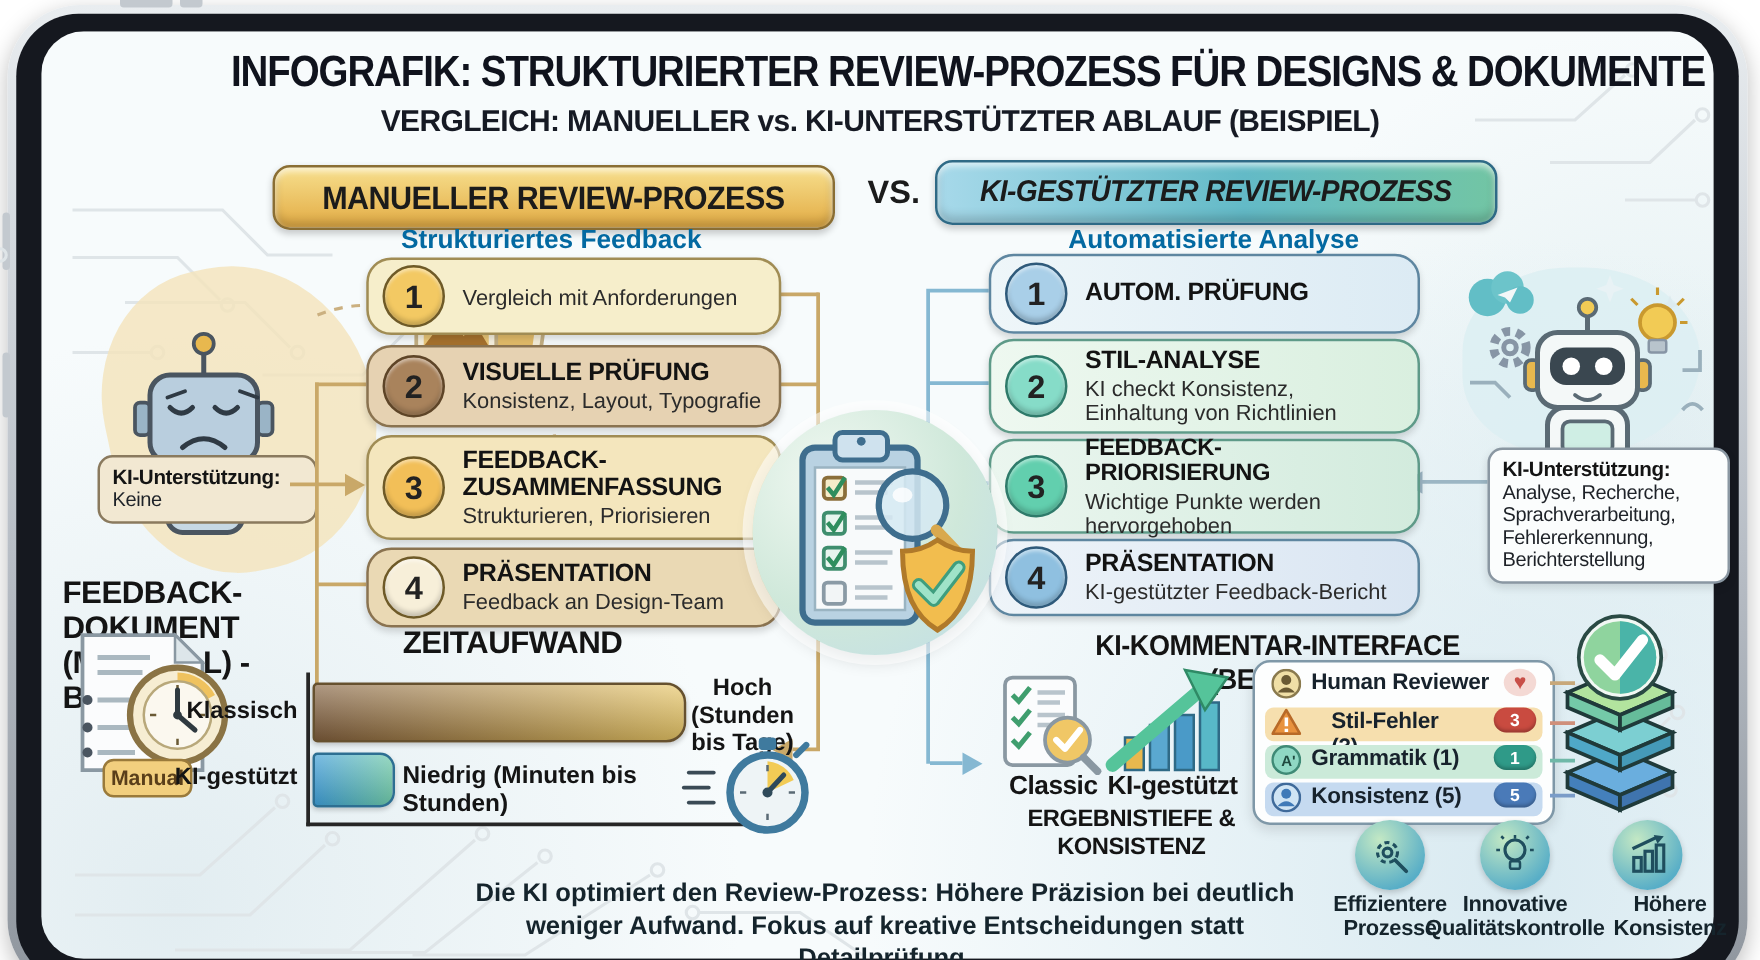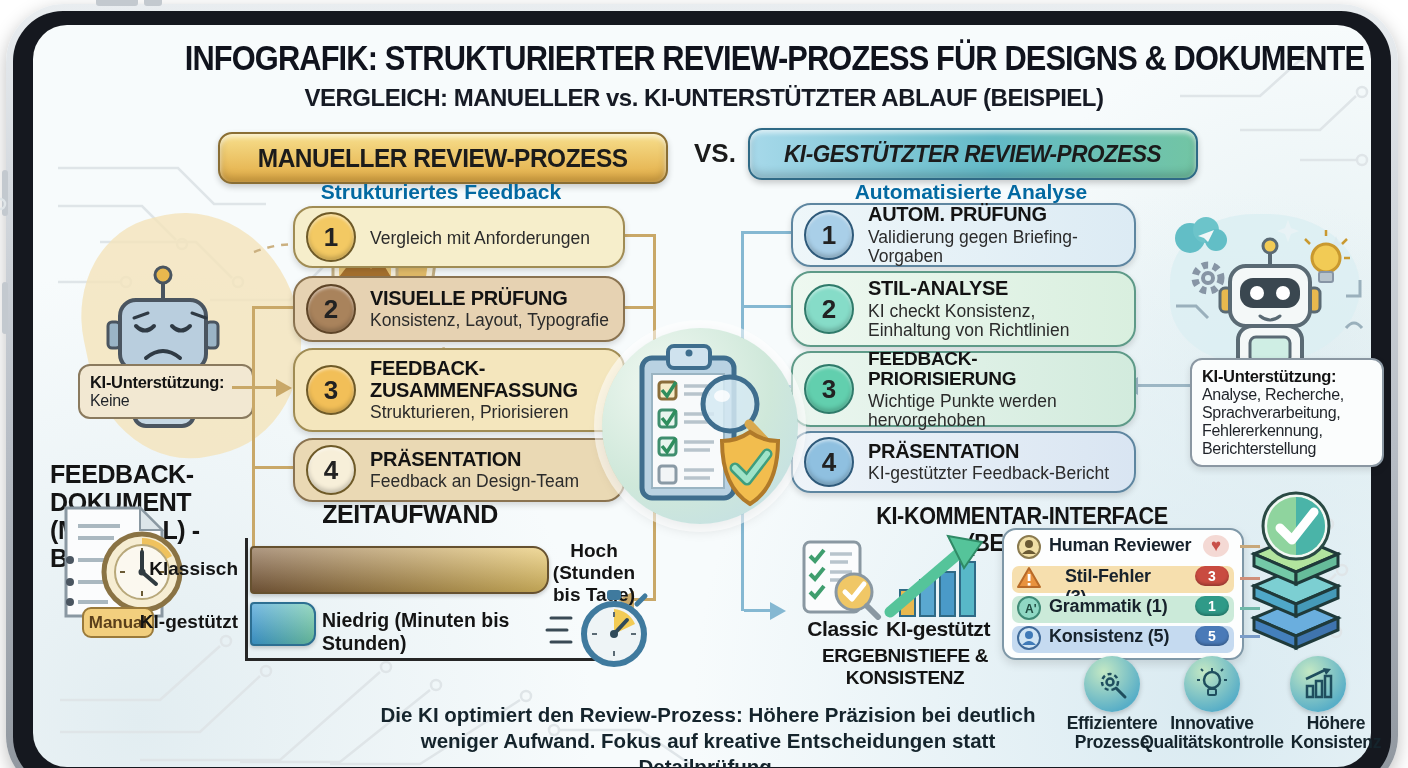--- a/index.html
+++ b/index.html
@@ -214,21 +214,20 @@
     <div class="txt">
         <div class="t1">PRÄSENTATION</div>
       <div class="t2">Feedback an Design-Team</div>
       </div>
   </div>
 
   <div class="abs step" style="left:791px;top:203px;width:341px;height:60px;background:linear-gradient(90deg,#eef6f9,#dcebf4);border:2.5px solid #5e86a0;">
     <div class="numc" style="background:#a9cfe8;border:2.5px solid #2f5a7a;">1</div>
     <div class="txt">
         <div class="t1">AUTOM. PRÜFUNG</div>
-      <div class="t2">Validierung gegen Briefing-Vorgaben</div>
       </div>
   </div>
   <div class="abs step" style="left:791px;top:271px;width:341px;height:72px;background:linear-gradient(90deg,#eef8f0,#d9efdf);border:2.5px solid #5e9a88;">
     <div class="numc" style="background:#86dcc8;border:2.5px solid #2f7a6a;">2</div>
     <div class="txt" style="width:252px;">
         <div class="t1">STIL-ANALYSE</div>
       <div class="t2">KI checkt Konsistenz, Einhaltung von Richtlinien</div>
       </div>
   </div>
   <div class="abs step" style="left:791px;top:351px;width:341px;height:72px;background:linear-gradient(90deg,#ebf6ef,#d2ebdd);border:2.5px solid #5e9a88;">

